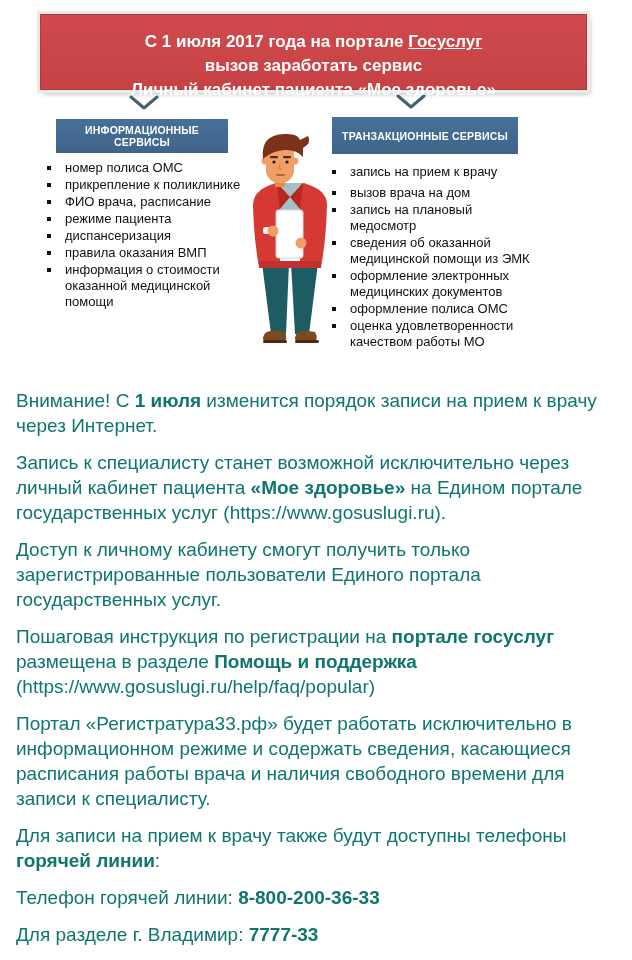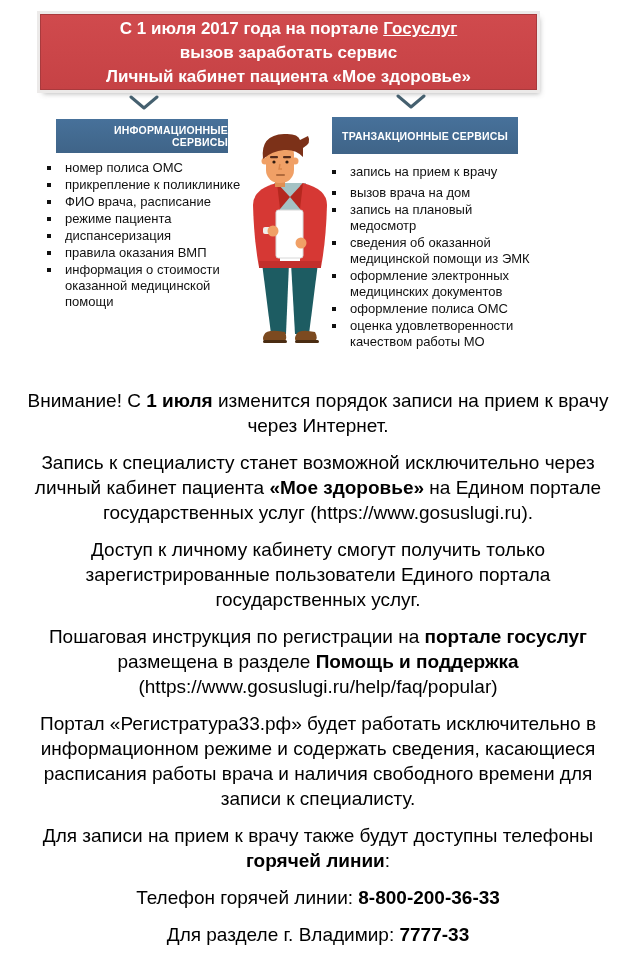--- a/index.html
+++ b/index.html
@@ -3,56 +3,56 @@
 <meta charset="utf-8">
 <title>screenshot</title>
 <style>
   html,body{margin:0;padding:0;background:#ffffff;}
   .page{
     position:relative; width:632px; height:960px; background:#fff;
     font-family:"Liberation Sans", sans-serif; color:#121212; overflow:hidden;
   }
   
   .banner{
-    position:absolute; left:40px; top:14px; width:497px; height:76px;
+    position:absolute; left:40px; top:14px; width:547px; height:76px;
     box-sizing:border-box;
     background:linear-gradient(var(--banner-red-light,#d04a4d), var(--banner-red,#c64245));
     border:1px solid var(--banner-border,#a93a3d);
     box-shadow:0 0 0 3px #eceae9, 3px 4px 5px rgba(110,110,110,.45);
     color:#fff; font-weight:bold; font-size:17px; line-height:24px;
-    text-align:center; padding-top:2px;
+    text-align:center; padding-top:15px;
   }
   .banner .u{text-decoration:underline;}
   
   .chevron{position:absolute; width:30px; height:16px;}
   .chevron.left{left:129px; top:95px;}
   .chevron.right{left:396px; top:94px;}
   
   .col-header{
     position:absolute; box-sizing:border-box;
     background:linear-gradient(var(--header-blue-light,#47719a), var(--header-blue,#3f6488));
     color:#fff; font-weight:bold; font-size:10.5px; letter-spacing:.2px;
-    display:flex; align-items:center; justify-content:center; text-align:right;
+    display:flex; align-items:center; justify-content:center; text-align:center;
   }
   .col-header.left-h{left:56px; top:119px; width:172px; height:34px;}
   .col-header.right-h{left:332px; top:117px; width:186px; height:37px;}
   
   .list{position:absolute; margin:0; padding:0; list-style:none; font-size:13px; line-height:16px; color:#101010;}
   .list.left-list{left:44px; top:160px; width:208px;}
   .list.right-list{left:329px; top:164px; width:212px;}
   .list li{position:relative; padding-left:21px; margin:0 0 1px 0;}
   .list.right-list li.gap{margin-bottom:5px;}
   .list li::before{
     content:""; position:absolute; left:3px; top:6px; width:4px; height:4px; background:#111;
   }
   
   .person{position:absolute; left:246px; top:131px; width:88px; height:230px;}
   
   .body-text{position:absolute; left:16px; top:388px; width:604px;}
-  .body-text p{margin:0 0 12px 0; font-size:19px; line-height:25px; color:#000000;text-align:center;}
+  .body-text p{margin:0 0 12px 0; font-size:19px; line-height:25px; color:#0f766e;}
   .body-text .b{font-weight:bold;}
 </style>
 </head>
 <body>
 
 <div class="page">
 
   <div class="banner">
     <div><span>С 1 июля 2017 года на портале </span><span class="u">Госуслуг</span></div>
     <div>вызов заработать сервис</div>

